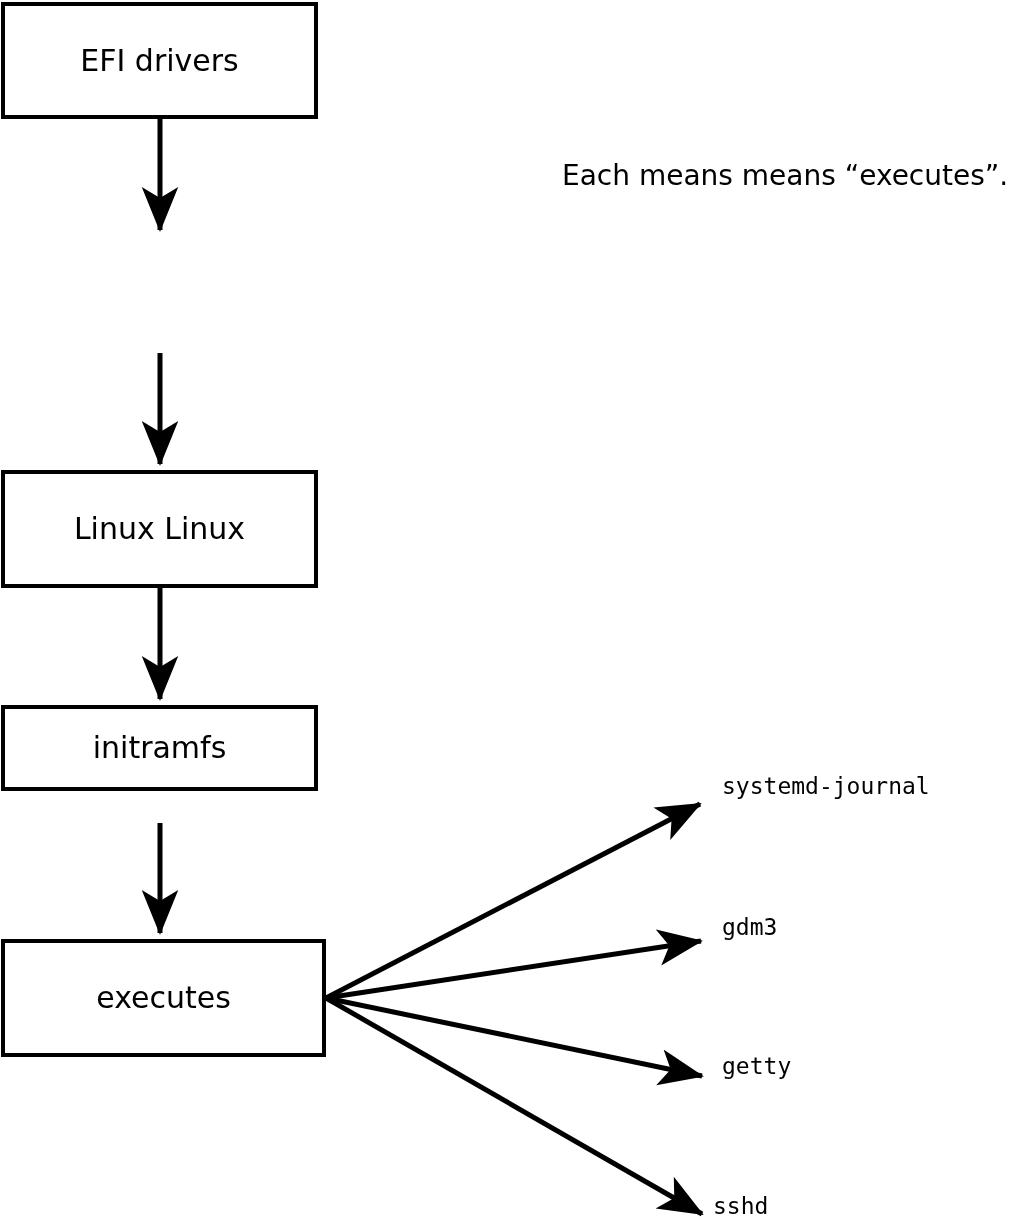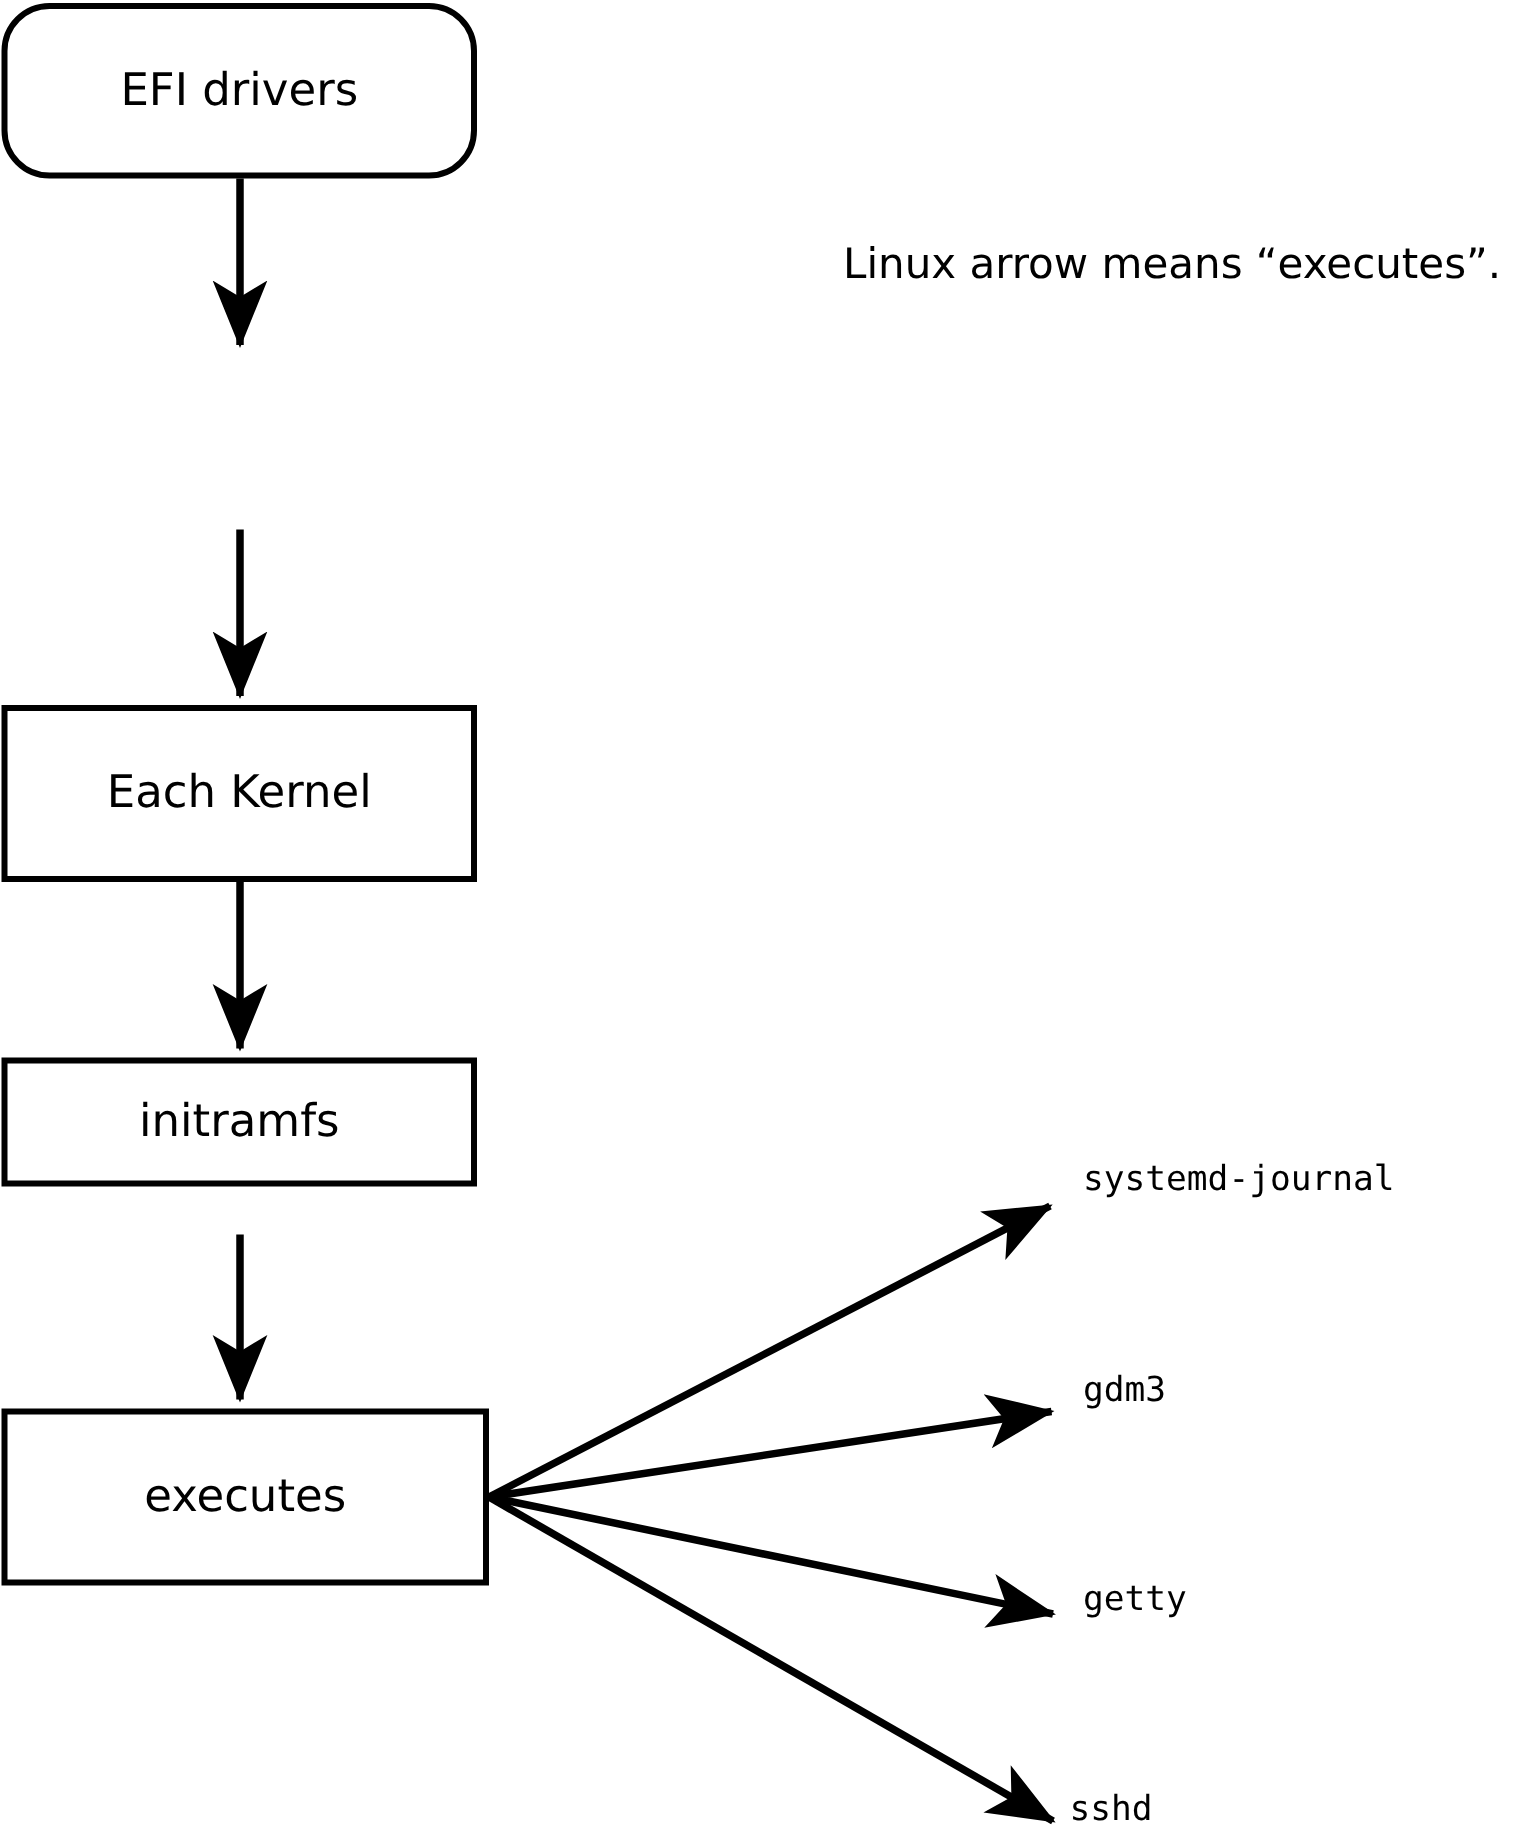--- a/index.html
+++ b/index.html
@@ -27,21 +27,21 @@
     align-items: center;
     justify-content: center;
   }
   .stage-label {
     font-family: "DejaVu Sans", sans-serif;
     font-size: 30px;
     line-height: 1;
     color: #000000;
     white-space: nowrap;
   }
-  #box-efi      { left: 1px;  top: 2px;   width: 317px; height: 117px; border-radius: 32px; }
+  #box-efi      { left: 1px;  top: 2px;   width: 317px; height: 117px; }
   #box-boot     { left: 1px;  top: 236px; width: 317px; height: 117px; }
   #box-kernel   { left: 1px;  top: 470px; width: 317px; height: 118px; }
   #box-initramfs{ left: 1px;  top: 705px; width: 317px; height: 86px; }
   #box-systemd  { left: 1px;  top: 939px; width: 325px; height: 118px; }
 
   #arrow-layer {
     position: absolute;
     left: 0;
     top: 0;
     width: 1023px;
@@ -99,31 +99,31 @@
       <line x1="326" y1="998" x2="702" y2="1214"></line>
     </g>
   </svg>
 
   <div class="stage-box" id="box-efi">
     <span class="stage-label">EFI drivers</span>
   </div>
 
 
   <div class="stage-box" id="box-kernel">
-    <span class="stage-label">Each Kernel</span>
+    <span class="stage-label">Linux Linux</span>
   </div>
 
   <div class="stage-box" id="box-initramfs">
     <span class="stage-label">initramfs</span>
   </div>
 
   <div class="stage-box" id="box-systemd">
     <span class="stage-label">executes</span>
   </div>
 
   <div class="service-label" id="label-journal">systemd-journal</div>
   <div class="service-label" id="label-gdm3">gdm3</div>
   <div class="service-label" id="label-getty">getty</div>
   <div class="service-label" id="label-sshd">sshd</div>
 
-  <div id="caption">Linux arrow means “executes”.</div>
+  <div id="caption">Each means means “executes”.</div>
 
 </div>
 
 </body></html>

